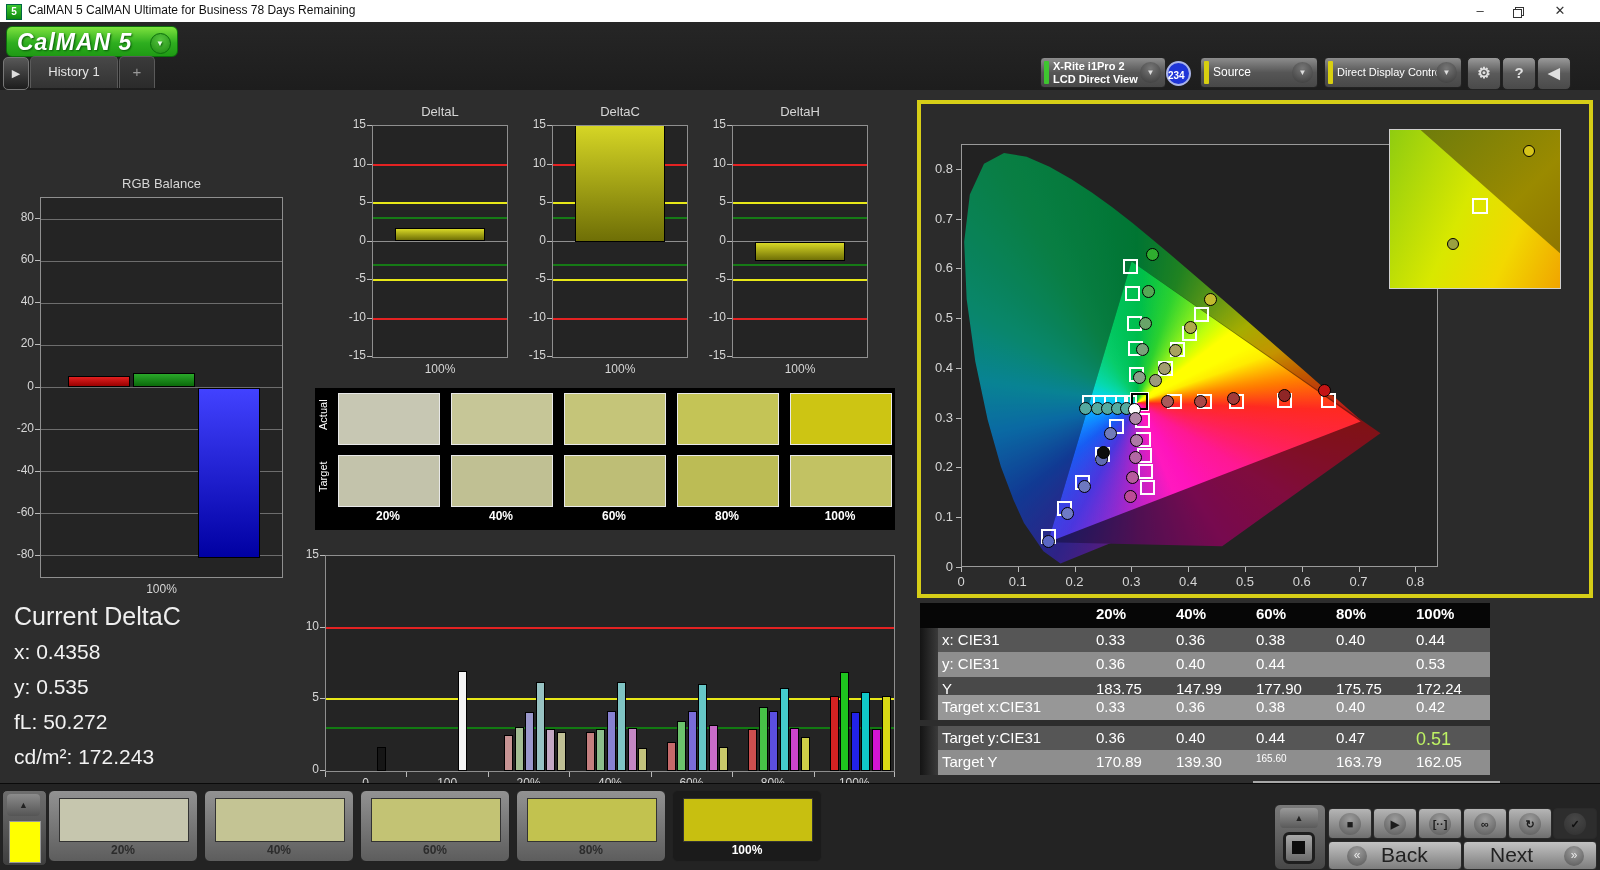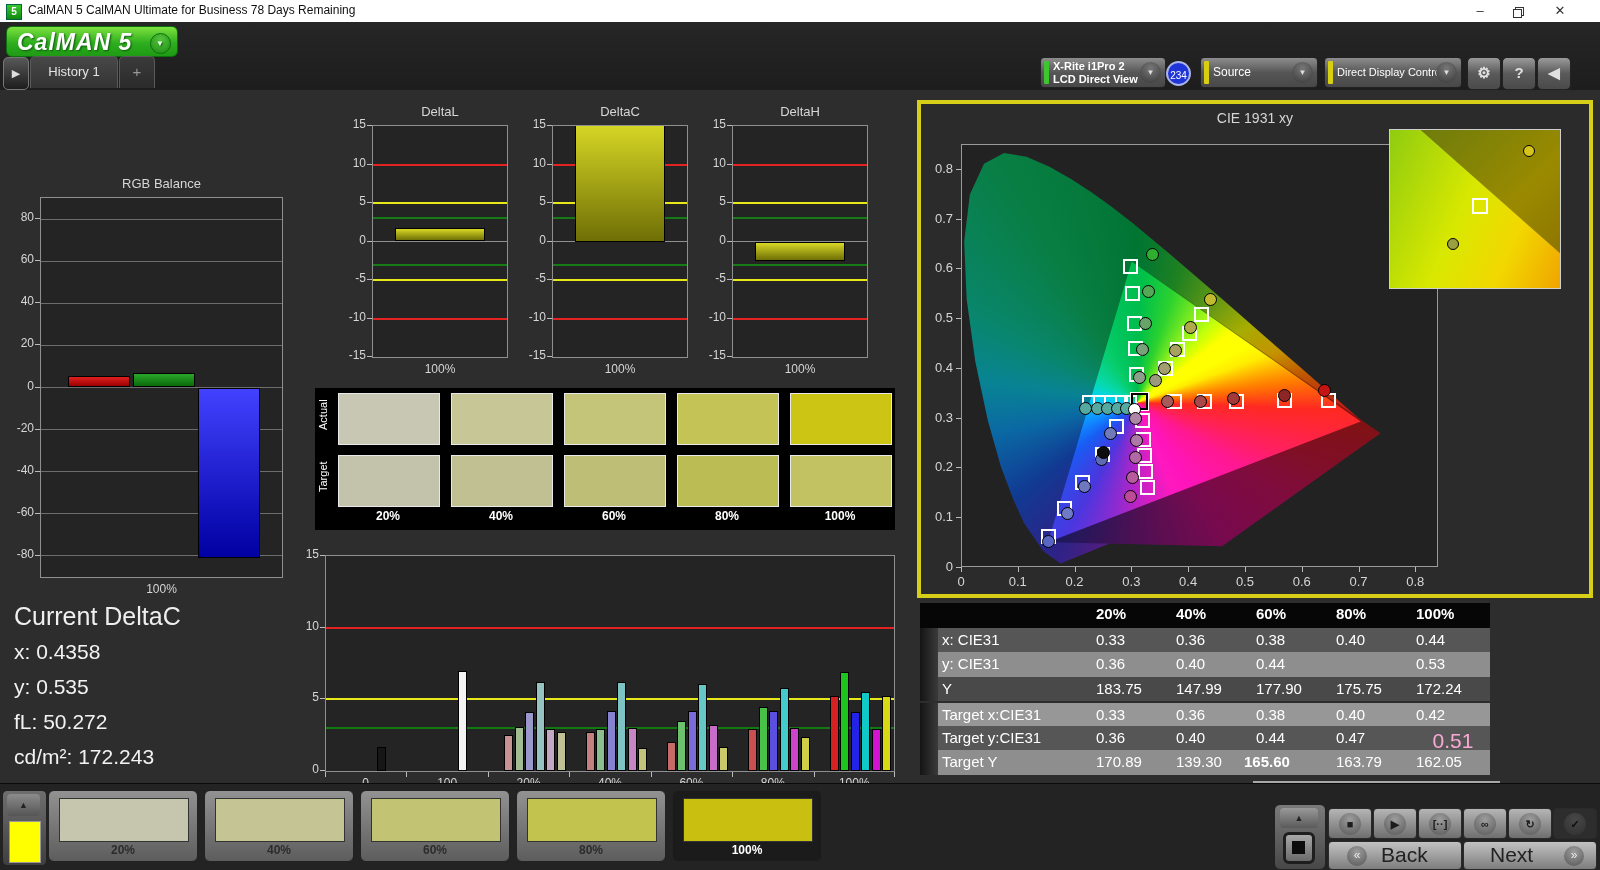--- a/index.html
+++ b/index.html
@@ -31,21 +31,21 @@
   #tab-add{left:119px;width:36px;line-height:30px;color:#9a9a9a;font-size:15px;background:linear-gradient(#3a3a3a,#2b2b2b);}
   .dd{position:absolute;top:35px;height:31px;border-radius:4px;background:linear-gradient(#8d8d8d,#565656 50%,#484848);
       border:1px solid #222;color:#fff;box-sizing:border-box;}
   .dd .bar{position:absolute;left:3px;top:3px;bottom:3px;width:5px;border-radius:1px;}
   .dd .arr{position:absolute;right:4px;top:4px;width:21px;height:21px;border-radius:50%;
            background:radial-gradient(circle at 50% 30%,#777,#383838);color:#ddd;font-size:8px;text-align:center;line-height:21px;}
   .dd .t1{position:absolute;left:12px;top:2px;font-size:11px;font-weight:bold;white-space:nowrap;}
   .dd .t2{position:absolute;left:12px;top:15px;font-size:11px;font-weight:bold;white-space:nowrap;}
   .dd .single{position:absolute;left:12px;top:7px;font-size:12px;white-space:nowrap;}
   #badge{position:absolute;left:1166px;top:39px;width:25px;height:25px;border-radius:50%;background:#1f35d8;
-         border:2px solid #aab4e8;color:#fff;font-size:10px;font-weight:normal;text-align:center;line-height:25px;box-sizing:border-box;}
+         border:2px solid #aab4e8;color:#fff;font-size:10px;font-weight:bold;text-align:left;line-height:25px;box-sizing:border-box;}
   .sqbtn{position:absolute;top:35px;width:32px;height:31px;border-radius:5px;border:1px solid #222;
          background:linear-gradient(#9a9a9a,#5a5a5a 50%,#4a4a4a);color:#e0e0e0;font-size:15px;font-weight:bold;
          text-align:center;line-height:30px;}
   
   #content{position:absolute;left:0;top:90px;width:1600px;height:693px;background:#2d2d2d;}
   #page-title{position:absolute;left:20px;top:8px;font-size:35px;color:#e9e9e9;letter-spacing:0.5px;}
   #cr-title{position:absolute;left:14px;top:512px;font-size:25px;color:#efefef;}
   .cr-line{position:absolute;left:14px;font-size:21px;color:#f2f2f2;}
   
   #cie-panel{position:absolute;left:917px;top:10px;width:676px;height:498px;background:#2b2b2b;
@@ -124,21 +124,20 @@
     <div class="sqbtn" style="left:1537px;"><span>◀</span></div>
   </div>
 
   <div id="content">
     <div id="cr-title">Current DeltaC</div>
     <div class="cr-line" style="top:550px;">x: 0.4358</div>
     <div class="cr-line" style="top:585px;">y: 0.535</div>
     <div class="cr-line" style="top:620px;text-align:center;">fL: 50.272</div>
     <div class="cr-line" style="top:655px;">cd/m²: 172.243</div>
     <div id="cie-panel">
-        <div style="position: absolute; left: 0px; top: 6px; width: 100%; text-align: center; font-size: 14px; color: rgb(214, 214, 214);">CIE 1931 xy</div>
         <div style="position: absolute; left: 40px; top: 40px; width: 477px; height: 423px; background: rgb(34, 34, 34); border: 1px solid rgb(154, 154, 154); box-sizing: border-box; overflow: hidden;">
           <div style="position: absolute; left: 0px; top: 0px; width: 100%; height: 100%; background: conic-gradient(at 36.9% 61.2%, rgb(0, 146, 63) 0deg, rgb(39, 162, 41) 18deg, rgb(127, 191, 26) 38deg, rgb(207, 216, 0) 55deg, rgb(245, 184, 0) 70deg, rgb(240, 112, 0) 80deg, rgb(232, 34, 28) 92deg, rgb(232, 21, 112) 122deg, rgb(216, 18, 143) 148deg, rgb(143, 29, 150) 180deg, rgb(58, 43, 168) 208deg, rgb(21, 72, 184) 232deg, rgb(13, 131, 204) 258deg, rgb(10, 164, 184) 278deg, rgb(11, 168, 136) 298deg, rgb(11, 158, 85) 330deg, rgb(0, 146, 63) 360deg); filter: brightness(0.8); clip-path: polygon(20.73% 99.41%, 17.14% 96.51%, 13.05% 89.79%, 10.87% 84.39%, 8.18% 76.39%, 5.4% 65.29%, 2.8% 51.45%, 0.98% 36.66%, 0.46% 22.96%, 1.65% 11.74%, 4.63% 4.47%, 8.85% 1.91%, 13.6% 2.8%, 18.42% 5.19%, 22.96% 8.05%, 27.33% 11.26%, 31.64% 14.79%, 35.9% 18.55%, 40.15% 22.48%, 44.42% 26.53%, 48.65% 30.64%, 52.87% 34.74%, 57% 38.8%, 61.01% 42.75%, 64.86% 46.54%, 68.48% 50.09%, 71.77% 53.35%, 74.64% 56.18%, 77.17% 58.66%, 79.26% 60.71%, 82.32% 63.73%, 84.27% 65.65%, 87.45% 68.78%);"></div>
           <div style="position: absolute; left: 0px; top: 0px; width: 100%; height: 100%; background: conic-gradient(at 36.9% 61.2%, rgb(0, 146, 63) 0deg, rgb(39, 162, 41) 18deg, rgb(127, 191, 26) 38deg, rgb(207, 216, 0) 55deg, rgb(245, 184, 0) 70deg, rgb(240, 112, 0) 80deg, rgb(232, 34, 28) 92deg, rgb(232, 21, 112) 122deg, rgb(216, 18, 143) 148deg, rgb(143, 29, 150) 180deg, rgb(58, 43, 168) 208deg, rgb(21, 72, 184) 232deg, rgb(13, 131, 204) 258deg, rgb(10, 164, 184) 278deg, rgb(11, 168, 136) 298deg, rgb(11, 158, 85) 330deg, rgb(0, 146, 63) 360deg); filter: brightness(0.55); clip-path: polygon(35.71% 27.65%, 88.1% 68.47%, 54.76% 95.29%, 18.1% 94.35%);"></div>
           <div style="position: absolute; left: 0px; top: 0px; width: 100%; height: 100%; background: conic-gradient(at 36.9% 61.2%, rgb(0, 146, 63) 0deg, rgb(39, 162, 41) 18deg, rgb(127, 191, 26) 38deg, rgb(207, 216, 0) 55deg, rgb(245, 184, 0) 70deg, rgb(240, 112, 0) 80deg, rgb(232, 34, 28) 92deg, rgb(232, 21, 112) 122deg, rgb(216, 18, 143) 148deg, rgb(143, 29, 150) 180deg, rgb(58, 43, 168) 208deg, rgb(21, 72, 184) 232deg, rgb(13, 131, 204) 258deg, rgb(10, 164, 184) 278deg, rgb(11, 168, 136) 298deg, rgb(11, 158, 85) 330deg, rgb(0, 146, 63) 360deg); filter: brightness(1.28) saturate(1.05); clip-path: polygon(35.71% 27.65%, 18.1% 94.35%, 83.93% 65.65%);"></div>
           <div style="position: absolute; left: 119.564px; top: 249.788px; width: 13px; height: 13px; border: 2px solid rgb(255, 255, 255); box-sizing: border-box;"></div>
           <div style="position: absolute; left: 131.489px; top: 249.788px; width: 13px; height: 13px; border: 2px solid rgb(255, 255, 255); box-sizing: border-box;"></div>
           <div style="position: absolute; left: 142.279px; top: 249.788px; width: 13px; height: 13px; border: 2px solid rgb(255, 255, 255); box-sizing: border-box;"></div>
           <div style="position: absolute; left: 152.5px; top: 249.788px; width: 13px; height: 13px; border: 2px solid rgb(255, 255, 255); box-sizing: border-box;"></div>
           <div style="position: absolute; left: 162.154px; top: 249.788px; width: 13px; height: 13px; border: 2px solid rgb(255, 255, 255); box-sizing: border-box;"></div>
           <div style="position: absolute; left: 169.239px; top: 248.286px; width: 17px; height: 17px; border: 2px solid rgb(0, 0, 0); box-sizing: border-box; outline: rgb(255, 255, 255) solid 1px;"></div>
@@ -463,44 +462,44 @@
         </div>
         <div style="position: absolute; left: 0px; top: 73.5px; width: 100%; height: 24.5px; background: rgb(73, 73, 73);">
           <div style="position: absolute; left: 0px; top: 0px; width: 18px; height: 100%; background: linear-gradient(to right, rgb(20, 20, 20), rgb(58, 58, 58));"></div>
           <div style="position: absolute; left: 18px; top: 3px; width: 152px; font-size: 15px; color: rgb(255, 255, 255); padding-left: 4px; box-sizing: border-box; white-space: nowrap;">Y</div>
           <div style="position: absolute; left: 170px; top: 3px; width: 80px; font-size: 15px; color: rgb(255, 255, 255); padding-left: 6px; box-sizing: border-box;">183.75</div>
           <div style="position: absolute; left: 250px; top: 3px; width: 80px; font-size: 15px; color: rgb(255, 255, 255); padding-left: 6px; box-sizing: border-box;">147.99</div>
           <div style="position: absolute; left: 330px; top: 3px; width: 80px; font-size: 15px; color: rgb(255, 255, 255); padding-left: 6px; box-sizing: border-box;">177.90</div>
           <div style="position: absolute; left: 410px; top: 3px; width: 80px; font-size: 15px; color: rgb(255, 255, 255); padding-left: 6px; box-sizing: border-box;">175.75</div>
           <div style="position: absolute; left: 490px; top: 3px; width: 80px; font-size: 15px; color: rgb(255, 255, 255); padding-left: 6px; box-sizing: border-box;">172.24</div>
         </div>
-        <div style="position: absolute; left: 0px; top: 100px; width: 100%; height: 24.5px; background: rgb(151, 151, 151);">
+        <div style="position: absolute; left: 0px; top: 92px; width: 100%; height: 24.5px; background: rgb(151, 151, 151);">
           <div style="position: absolute; left: 0px; top: 0px; width: 18px; height: 100%; background: linear-gradient(to right, rgb(20, 20, 20), rgb(58, 58, 58));"></div>
           <div style="position: absolute; left: 18px; top: 3px; width: 152px; font-size: 15px; color: rgb(255, 255, 255); padding-left: 4px; box-sizing: border-box; white-space: nowrap;">Target x:CIE31</div>
           <div style="position: absolute; left: 170px; top: 3px; width: 80px; font-size: 15px; color: rgb(255, 255, 255); padding-left: 6px; box-sizing: border-box;">0.33</div>
           <div style="position: absolute; left: 250px; top: 3px; width: 80px; font-size: 15px; color: rgb(255, 255, 255); padding-left: 6px; box-sizing: border-box;">0.36</div>
           <div style="position: absolute; left: 330px; top: 3px; width: 80px; font-size: 15px; color: rgb(255, 255, 255); padding-left: 6px; box-sizing: border-box;">0.38</div>
           <div style="position: absolute; left: 410px; top: 3px; width: 80px; font-size: 15px; color: rgb(255, 255, 255); padding-left: 6px; box-sizing: border-box;">0.40</div>
           <div style="position: absolute; left: 490px; top: 3px; width: 80px; font-size: 15px; color: rgb(255, 255, 255); padding-left: 6px; box-sizing: border-box;">0.42</div>
         </div>
         <div style="position: absolute; left: 0px; top: 122.5px; width: 100%; height: 24.5px; background: rgb(86, 86, 86);">
           <div style="position: absolute; left: 0px; top: 0px; width: 18px; height: 100%; background: linear-gradient(to right, rgb(20, 20, 20), rgb(58, 58, 58));"></div>
           <div style="position: absolute; left: 18px; top: 3px; width: 152px; font-size: 15px; color: rgb(255, 255, 255); padding-left: 4px; box-sizing: border-box; white-space: nowrap;">Target y:CIE31</div>
           <div style="position: absolute; left: 170px; top: 3px; width: 80px; font-size: 15px; color: rgb(255, 255, 255); padding-left: 6px; box-sizing: border-box;">0.36</div>
           <div style="position: absolute; left: 250px; top: 3px; width: 80px; font-size: 15px; color: rgb(255, 255, 255); padding-left: 6px; box-sizing: border-box;">0.40</div>
           <div style="position: absolute; left: 330px; top: 3px; width: 80px; font-size: 15px; color: rgb(255, 255, 255); padding-left: 6px; box-sizing: border-box;">0.44</div>
           <div style="position: absolute; left: 410px; top: 3px; width: 80px; font-size: 15px; color: rgb(255, 255, 255); padding-left: 6px; box-sizing: border-box;">0.47</div>
-          <div style="position: absolute; left: 490px; top: 3px; width: 80px; font-size: 21px; color: #f9a8d4; padding-left: 6px; box-sizing: border-box; text-align: center;">0.51</div>
+          <div style="position: absolute; left: 490px; top: 3px; width: 80px; font-size: 18px; color: #bef264; padding-left: 6px; box-sizing: border-box;">0.51</div>
         </div>
         <div style="position: absolute; left: 0px; top: 147px; width: 100%; height: 24.5px; background: rgb(142, 142, 142);">
           <div style="position: absolute; left: 0px; top: 0px; width: 18px; height: 100%; background: linear-gradient(to right, rgb(20, 20, 20), rgb(58, 58, 58));"></div>
           <div style="position: absolute; left: 18px; top: 3px; width: 152px; font-size: 15px; color: rgb(255, 255, 255); padding-left: 4px; box-sizing: border-box; white-space: nowrap;">Target Y</div>
           <div style="position: absolute; left: 170px; top: 3px; width: 80px; font-size: 15px; color: rgb(255, 255, 255); padding-left: 6px; box-sizing: border-box;">170.89</div>
           <div style="position: absolute; left: 250px; top: 3px; width: 80px; font-size: 15px; color: rgb(255, 255, 255); padding-left: 6px; box-sizing: border-box;">139.30</div>
-          <div style="position: absolute; left: 318px; top: 3px; width: 80px; font-size: 15px; color: rgb(255, 255, 255); padding-left: 6px; box-sizing: border-box; font-weight: bold;">165.60</div>
+          <div style="position: absolute; left: 330px; top: 3px; width: 80px; font-size: 10px; color: rgb(255, 255, 255); padding-left: 6px; box-sizing: border-box;">165.60</div>
           <div style="position: absolute; left: 410px; top: 3px; width: 80px; font-size: 15px; color: rgb(255, 255, 255); padding-left: 6px; box-sizing: border-box;">163.79</div>
           <div style="position: absolute; left: 490px; top: 3px; width: 80px; font-size: 15px; color: rgb(255, 255, 255); padding-left: 6px; box-sizing: border-box;">162.05</div>
         </div>
       </div>
     </div>
 
   <div id="bottombar">
     <div id="minipanel">
       <div id="mini-up">▲</div>
       <div id="current-patch" style="background: rgb(255, 255, 0);"></div>

